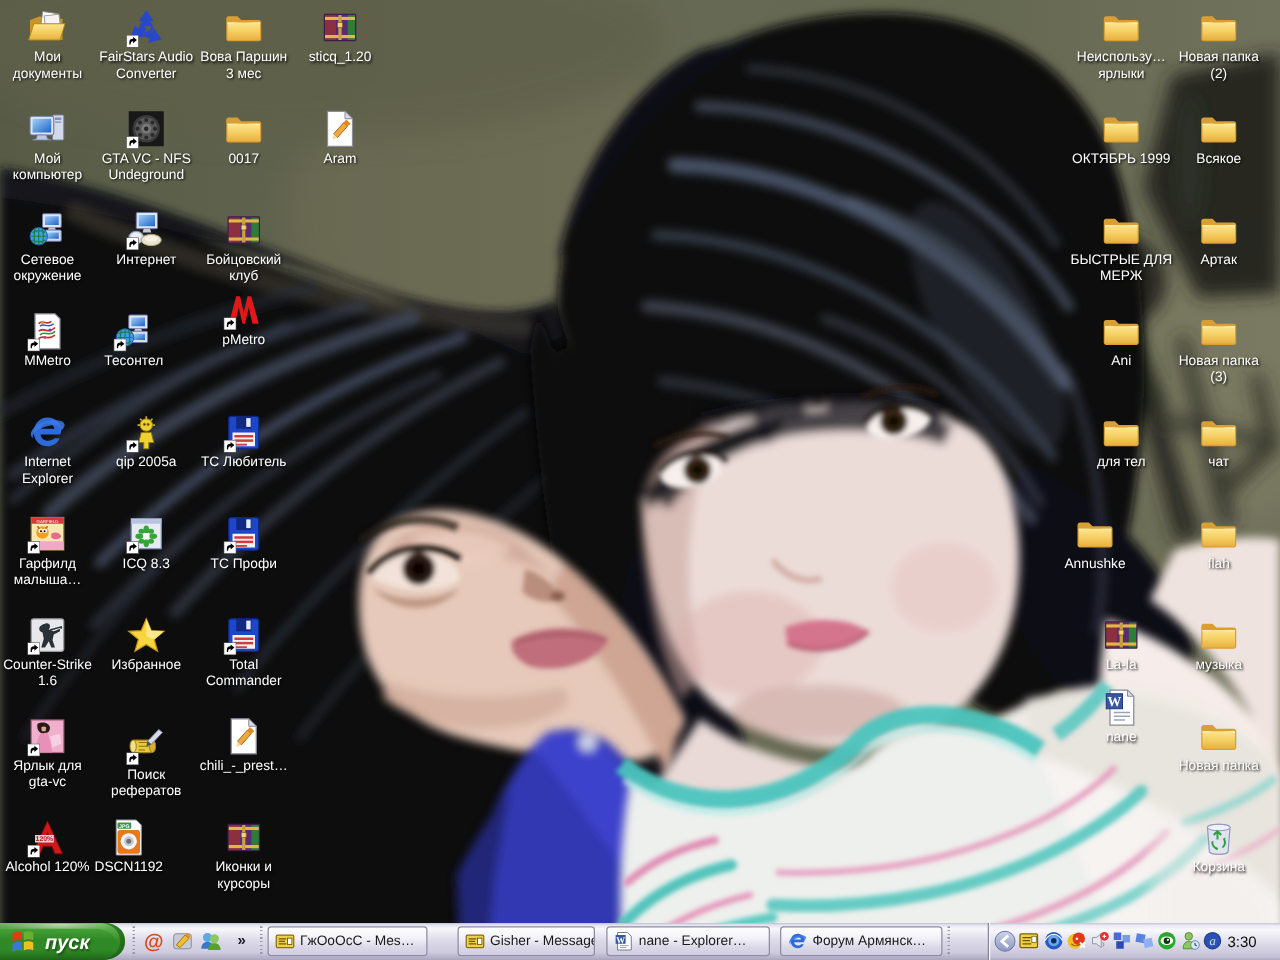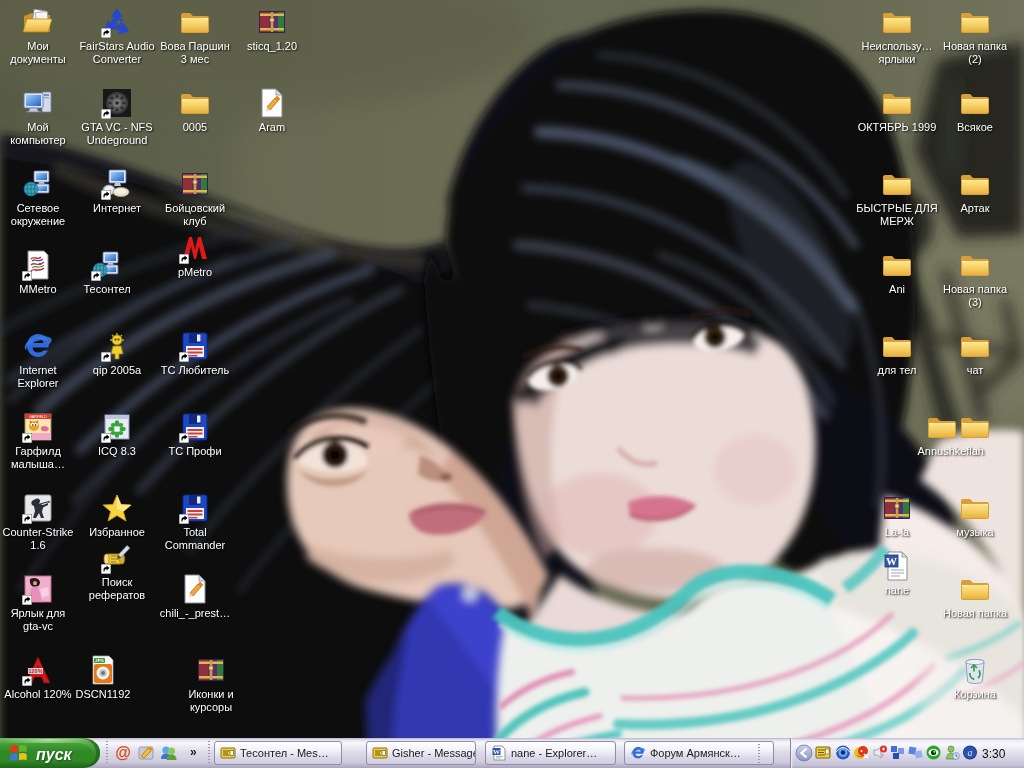--- a/index.html
+++ b/index.html
@@ -493,21 +493,21 @@
           </svg>
         </div>
         <div class="lbl">GTA VC - NFS<br>Undeground</div>
       </div>
 <div class="ic" style="left:135px;top:87px">
         <div style="position:relative;width:120px;height:32px">
           <svg class="i32" viewBox="0 0 32 32">
             <use href="#folder"></use>
           </svg>
         </div>
-        <div class="lbl">0005</div>
+        <div class="lbl">0017</div>
       </div>
 <div class="ic" style="left:212px;top:87px">
         <div style="position:relative;width:120px;height:32px">
           <svg class="i32" viewBox="0 0 32 32">
             <use href="#docbrush"></use>
           </svg>
         </div>
         <div class="lbl">Aram</div>
       </div>
 <div class="ic" style="left:-22px;top:168px">
@@ -667,21 +667,21 @@
         <div style="position:relative;width:120px;height:32px">
           <svg class="i32" viewBox="0 0 32 32">
             <use href="#gtaph"></use>
           </svg>
           <svg viewBox="0 0 10 10" style="position:absolute;left:44px;top:22px;width:10px;height:10px">
             <use href="#shortcut"></use>
           </svg>
         </div>
         <div class="lbl">Ярлык для<br>gta-vc</div>
       </div>
-<div class="ic" style="left:57px;top:542px">
+<div class="ic" style="left:57px;top:580px">
         <div style="position:relative;width:120px;height:32px">
           <svg class="i32" viewBox="0 0 32 32">
             <use href="#refpen"></use>
           </svg>
           <svg viewBox="0 0 10 10" style="position:absolute;left:44px;top:22px;width:10px;height:10px">
             <use href="#shortcut"></use>
           </svg>
         </div>
         <div class="lbl">Поиск<br>рефератов</div>
       </div>
@@ -705,21 +705,21 @@
         <div class="lbl">Alcohol 120%</div>
       </div>
 <div class="ic" style="left:43px;top:654px">
         <div style="position:relative;width:120px;height:32px">
           <svg class="i32" viewBox="0 0 32 32">
             <use href="#dscn"></use>
           </svg>
         </div>
         <div class="lbl">DSCN1192</div>
       </div>
-<div class="ic" style="left:151px;top:654px">
+<div class="ic" style="left:135px;top:654px">
         <div style="position:relative;width:120px;height:32px">
           <svg class="i32" viewBox="0 0 32 32">
             <use href="#rar"></use>
           </svg>
         </div>
         <div class="lbl">Иконки и<br>курсоры</div>
       </div>
 <div class="ic" style="left:837px;top:6px">
         <div style="position:relative;width:120px;height:32px">
           <svg class="i32" viewBox="0 0 32 32">
@@ -793,21 +793,21 @@
         <div class="lbl">для тел</div>
       </div>
 <div class="ic" style="left:915px;top:330px">
         <div style="position:relative;width:120px;height:32px">
           <svg class="i32" viewBox="0 0 32 32">
             <use href="#folder"></use>
           </svg>
         </div>
         <div class="lbl">чат</div>
       </div>
-<div class="ic" style="left:882px;top:411px">
+<div class="ic" style="left:816px;top:411px">
         <div style="position:relative;width:120px;height:32px">
           <svg class="i32" viewBox="0 0 32 32">
             <use href="#folder"></use>
           </svg>
         </div>
         <div class="lbl">Annushke</div>
       </div>
 <div class="ic" style="left:915px;top:411px">
         <div style="position:relative;width:120px;height:32px">
           <svg class="i32" viewBox="0 0 32 32">
@@ -904,40 +904,40 @@
     <text x="76" y="12" font-family="Liberation Sans" font-size="12" font-weight="bold" fill="#1a1a2a">»</text>
   </svg>
   <div style="position:absolute;left:208px;top:3px;width:2px;height:24px;background:repeating-linear-gradient(#9a97b0 0,#9a97b0 1px,transparent 1px,transparent 3px)"></div>
 
   <div class="tbtn" style="left:214px">
         <svg class="t16" viewBox="0 0 16 16">
           <rect x="1" y="3" width="14" height="10" rx="1" fill="#f0d048" stroke="#8a7010"></rect>
           <path d="M3,6 h6 M3,8 h5 M3,10 h6" stroke="#6a5808" stroke-width="1"></path>
           <rect x="10" y="5.5" width="3.5" height="5" fill="#fff" stroke="#6a5808" stroke-width="0.7"></rect>
         </svg>
-        <span>Тесонтел - Mes…</span>
+        <span>ГжОоОсС - Mes…</span>
       </div>
   <div class="tbtn" style="left:366px;width:110px">
         <svg class="t16" viewBox="0 0 16 16">
           <rect x="1" y="3" width="14" height="10" rx="1" fill="#f0d048" stroke="#8a7010"></rect>
           <path d="M3,6 h6 M3,8 h5 M3,10 h6" stroke="#6a5808" stroke-width="1"></path>
           <rect x="10" y="5.5" width="3.5" height="5" fill="#fff" stroke="#6a5808" stroke-width="0.7"></rect>
         </svg>
         <span>Gisher - Message</span>
       </div>
   <div class="tbtn" style="left:485px;width:131px">
         <svg class="t16" viewBox="0 0 16 16">
           <path d="M3,1 L11,1 L14,4 L14,15 L3,15 Z" fill="#fff" stroke="#7a7a8a" stroke-width="0.8"></path>
           <rect x="1.5" y="3" width="8" height="7" fill="#3557a4"></rect>
           <text x="5.5" y="9" font-family="Liberation Serif" font-size="7" font-weight="bold" fill="#fff" text-anchor="middle">W</text>
           <path d="M5,11.5 h7 M5,13 h5" stroke="#9aa4b8" stroke-width="0.8"></path>
         </svg>
         <span>nane - Explorer…</span>
       </div>
-  <div class="tbtn" style="left:624px;width:150px">
+  <div class="tbtn" style="left:624px;width:130px">
         <svg class="t16" viewBox="0 0 16 16">
           <path d="M8,2 C11,2 13.5,4 13.5,7 C13.5,7.8 13.4,8.3 13.1,8.8 L5.3,8.8 C5.5,10.3 6.6,11.3 8.3,11.3 C9.3,11.3 10.3,11 11,10.3 L13,10.3 C12.1,12.3 10.3,13.5 8,13.5 C4.8,13.5 2.5,11 2.5,7.8 C2.5,4.5 5,2 8,2 Z M8,4.3 C6.6,4.3 5.6,5.1 5.4,6.5 L10.8,6.5 C10.5,5.1 9.4,4.3 8,4.3 Z" fill="#2e6ad8"></path>
           <path d="M1.5,9.5 C0.8,7.5 3,4.8 6.5,3.8 C10,2.8 14,2.8 14.8,4.5 C15.3,5.8 13.8,7 13,7.5 C13.5,6 12.5,5 10.5,5 C7,5.3 3,7.3 2.3,9 C2,9.6 2.1,10 2.5,10.4 C2.1,10.2 1.7,10 1.5,9.5 Z" fill="#3a78e8" opacity="0.85"></path>
         </svg>
         <span>Форум Армянск…</span>
       </div>
 
   <div style="position:absolute;left:758px;top:3px;width:2px;height:24px;background:repeating-linear-gradient(#9a97b0 0,#9a97b0 1px,transparent 1px,transparent 3px)"></div>
 
   <div id="tray"></div>

